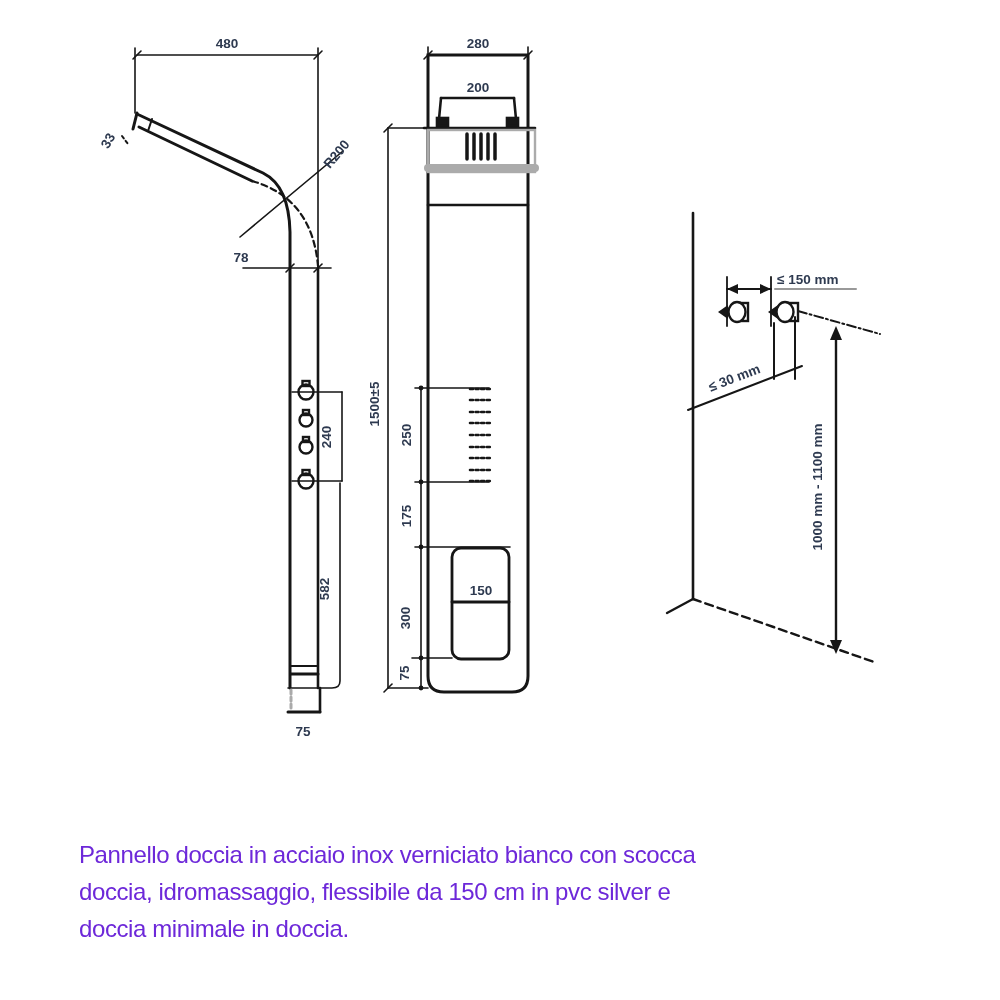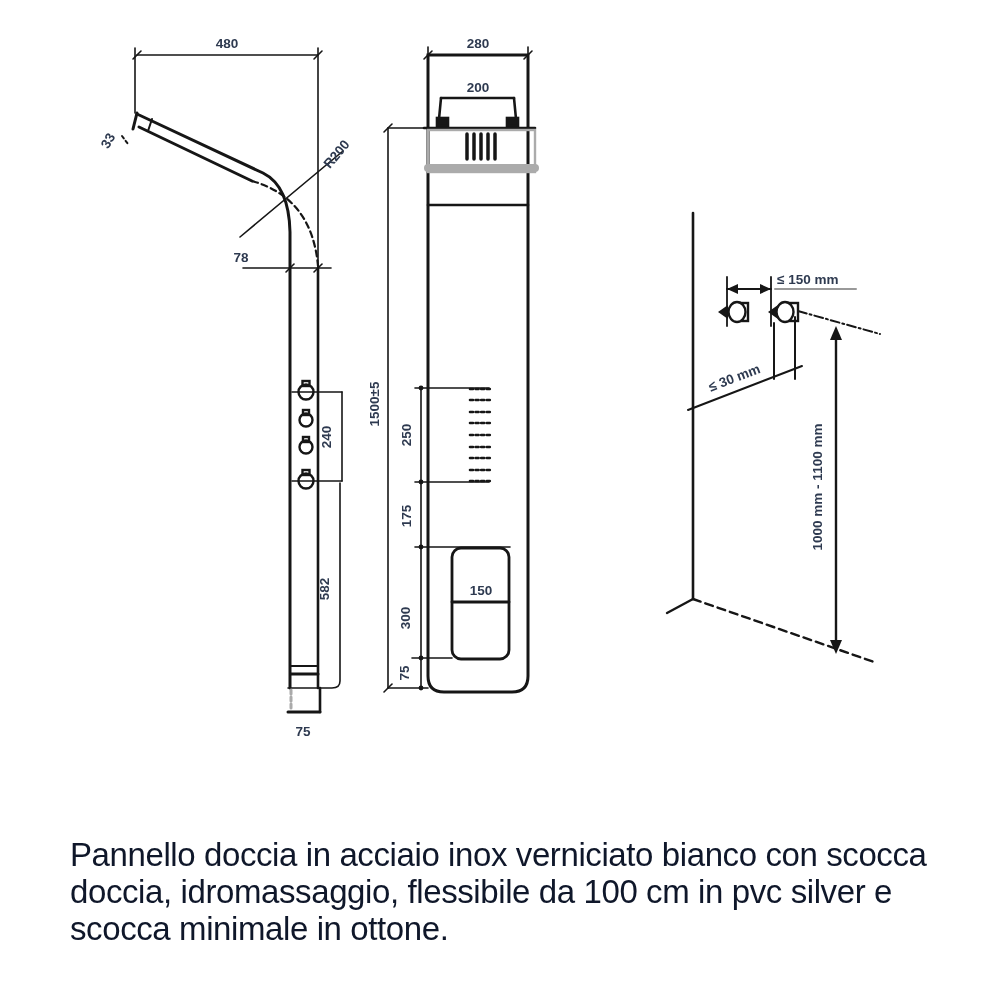--- a/index.html
+++ b/index.html
@@ -1,22 +1,22 @@
 <!DOCTYPE html>
 <html><head>
 <meta charset="utf-8">
 <style>
   html,body{margin:0;padding:0;background:#ffffff;}
   .page{position:relative;width:1000px;height:944px;background:#fff;overflow:hidden;
         font-family:"Liberation Sans",sans-serif;}
   .drawing{position:absolute;left:0;top:0;}
   svg text{fill:#2e3a50;font-family:"Liberation Sans",sans-serif;
            font-weight:bold;font-size:13.5px;}
-  .desc{position:absolute;left:70px;top:836px;width:860px;color:#0f172a;
-        font-size:33px;line-height:37px;letter-spacing:-0.4px;}
+  .desc{position:absolute;left:79px;top:836px;width:860px;color:#6d28d9;
+        font-size:24px;line-height:37px;letter-spacing:-0.4px;}
   .desc div{white-space:nowrap;}
 </style>
 </head>
 <body>
 
 <div class="page">
 
 <svg class="drawing" width="1000" height="820" viewBox="0 0 1000 820">
 
   <g stroke="#161616" fill="none" stroke-linecap="round">
@@ -210,17 +210,17 @@
     <g stroke="none" fill="#2e3a50">
       <text x="777" y="284">≤ 150 mm</text>
       <text text-anchor="middle" transform="translate(736,382) rotate(-21)">≤ 30 mm</text>
       <text text-anchor="middle" transform="translate(822,487) rotate(-90)">1000 mm - 1100 mm</text>
     </g>
   </g>
 </svg>
 
   <div class="desc">
     <div>Pannello doccia in acciaio inox verniciato bianco con scocca</div>
-    <div>doccia, idromassaggio, flessibile da 100 cm in pvc silver e</div>
-    <div>scocca minimale in ottone.</div>
+    <div>doccia, idromassaggio, flessibile da 150 cm in pvc silver e</div>
+    <div>doccia minimale in doccia.</div>
   </div>
 
 </div>
 
 </body></html>

